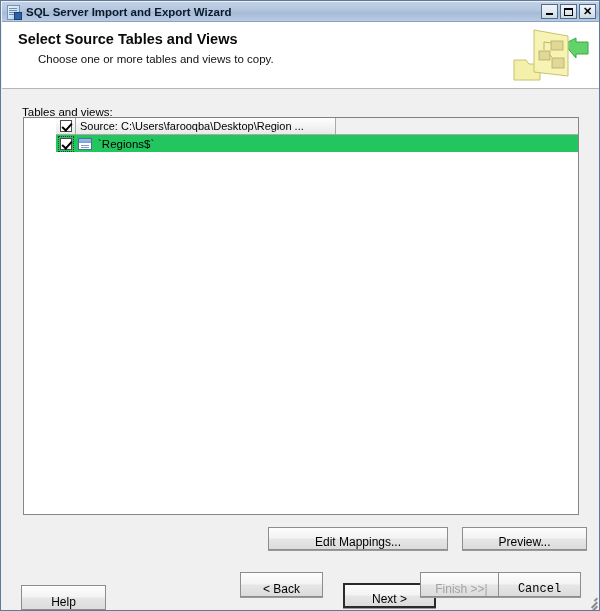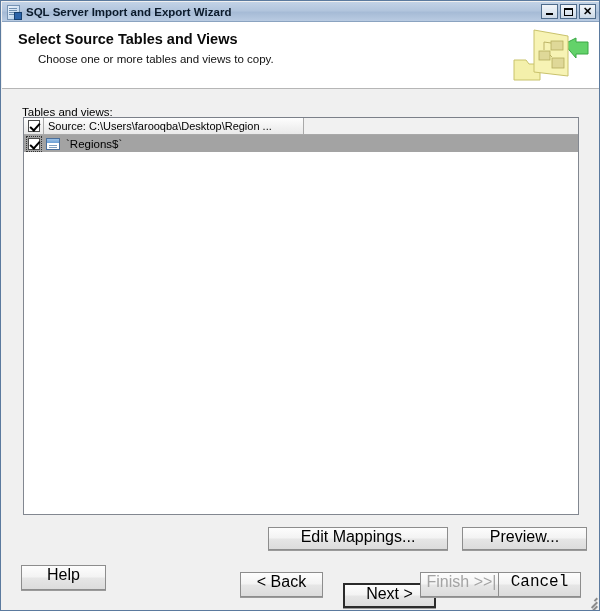--- a/index.html
+++ b/index.html
@@ -158,20 +158,21 @@
   
   #grid {
     position: absolute;
     left: 21px; top: 28px;
     width: 556px; height: 398px;
     box-sizing: border-box;
     background: #ffffff;
     border: 1px solid #828790;
     border-top-color: #7b8089;
     overflow: hidden;
+    padding-left: 32px;
   }
   #grid-head {
     display: flex;
     height: 17px;
     background: #f1f1f1;
     border-bottom: 1px solid #a9a9a9;
     box-sizing: border-box;
   }
   .hcell {
     box-sizing: border-box;
@@ -206,21 +207,21 @@
     border: solid #000;
     border-width: 0 2px 2px 0;
     transform: rotate(42deg);
   }
 
   #grid-body { background: #ffffff; }
   .grow {
     display: flex;
     height: 17px;
     align-items: center;
-    background: #a3a3a3;
+    background: #22c55e;
   }
   .gcell {
     box-sizing: border-box;
     height: 17px;
     display: flex;
     align-items: center;
     overflow: hidden;
     white-space: nowrap;
     font-size: 11.5px;
     color: #000;
@@ -283,45 +284,45 @@
     left: 5px; top: 4px; bottom: 1px;
     width: 1px; background: #6b93bd;
   }
 
   
   .btn {
     box-sizing: border-box;
     background: linear-gradient(to bottom,#fdfdfd 0%, #f3f3f3 48%, #e6e6e6 52%, #dcdcdc 100%);
     border: 1px solid #8d8d8d;
     font-family: "Liberation Sans", sans-serif;
-    font-size: 16px;
+    font-size: 12px;
     color: #000;
     display: flex;
-    align-items: flex-start;
+    align-items: flex-end;
     justify-content: center;
     cursor: default;
     white-space: nowrap;
     position: absolute;
     box-shadow: 0 1px 0 0 #9a9a9a;
   }
   .btn.default {
     border: 2px solid #2b2b2b;
   }
   .btn.disabled { color: #a3a3a3; }
 
   #btn-edit-mappings { left: 266px; top: 438px; width: 180px; height: 23px; }
   #btn-preview      { left: 452px; top: 438px; width: 125px; height: 23px; margin-left: 8px; }
 
   #footer-sep {
     position: absolute;
     left: 0; top: 474px;
     width: 598px; height: 1px;
     background: #f0f0f0;
   }
-  #btn-help   { left: 19px;  top: 476px; width: 85px;  height: 25px; }
+  #btn-help   { left: 19px;  top: 496px; width: 85px;  height: 25px; }
   #btn-back   { left: 238px; top: 483px; width: 83px;  height: 25px; }
   #btn-next   { left: 324px; top: 494px; width: 93px;  height: 25px; margin-left: 17px; }
   #btn-finish { left: 418px; top: 483px; width: 83px;  height: 25px; }
   #btn-cancel { left: 496px; top: 483px; width: 83px;  height: 25px; font-family: Liberation Mono, monospace; }
 
   #resize-grip {
     position: absolute;
     right: 2px; bottom: 2px;
     width: 14px; height: 14px;
   }

